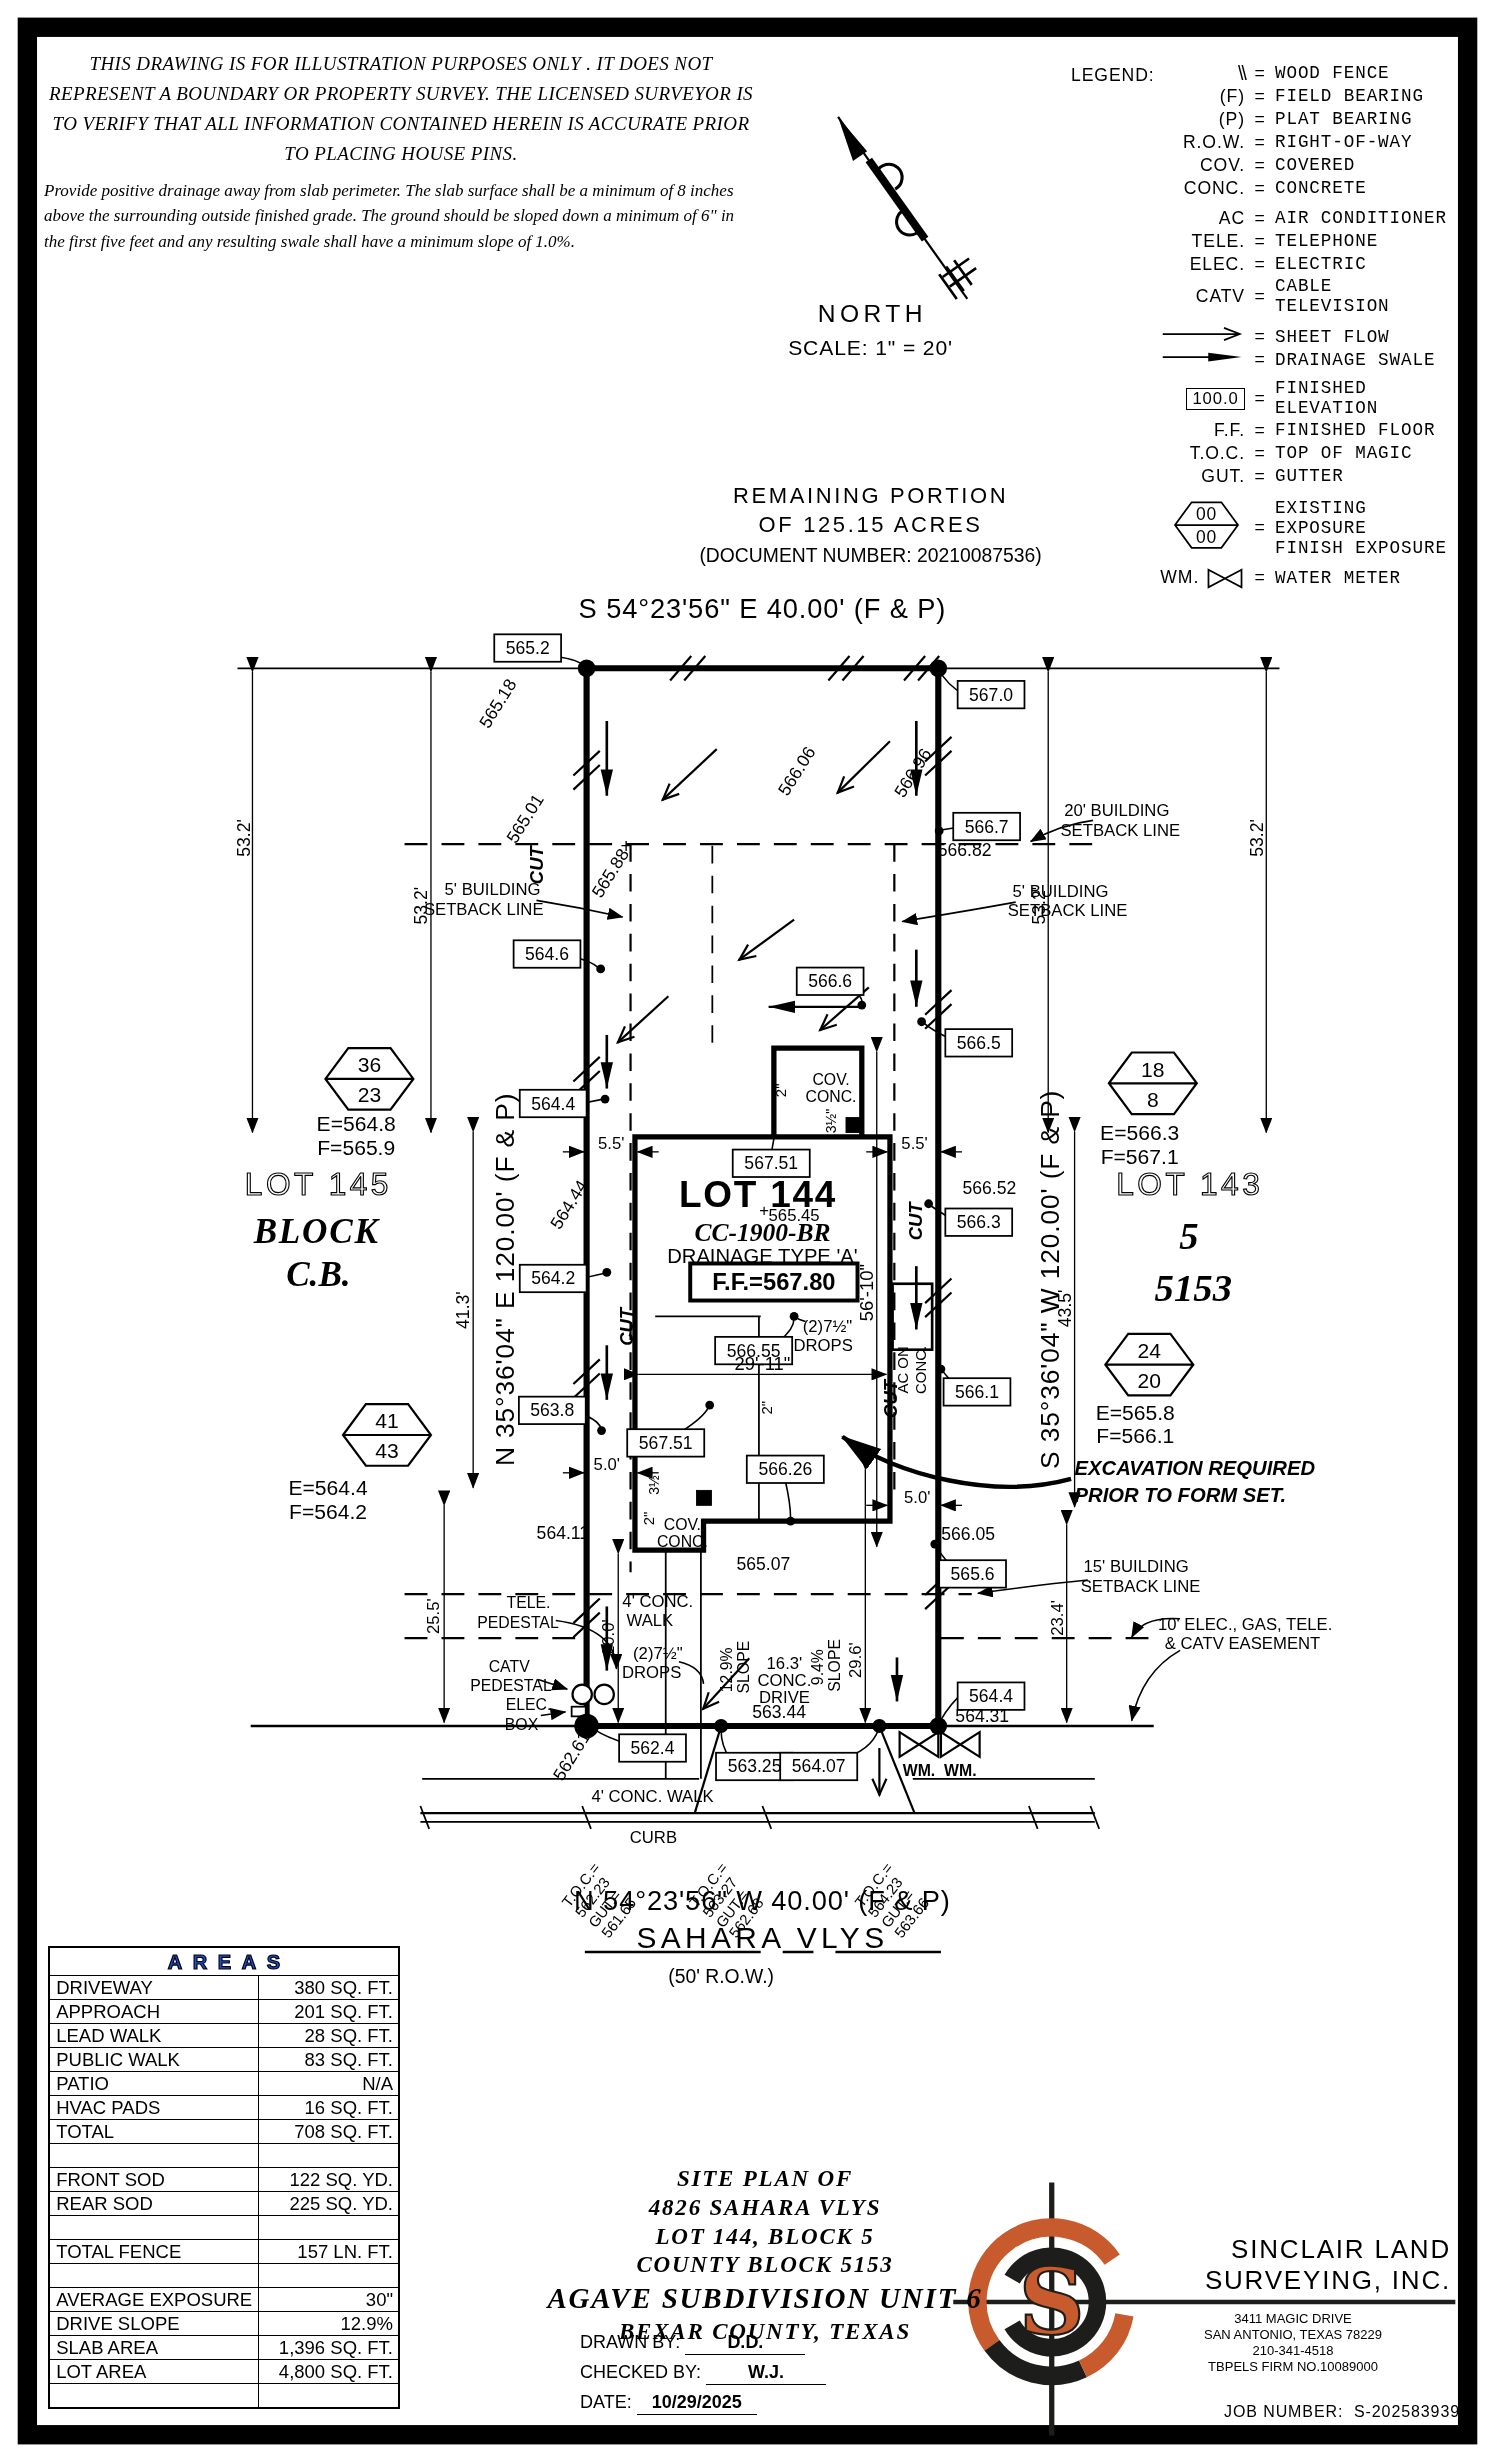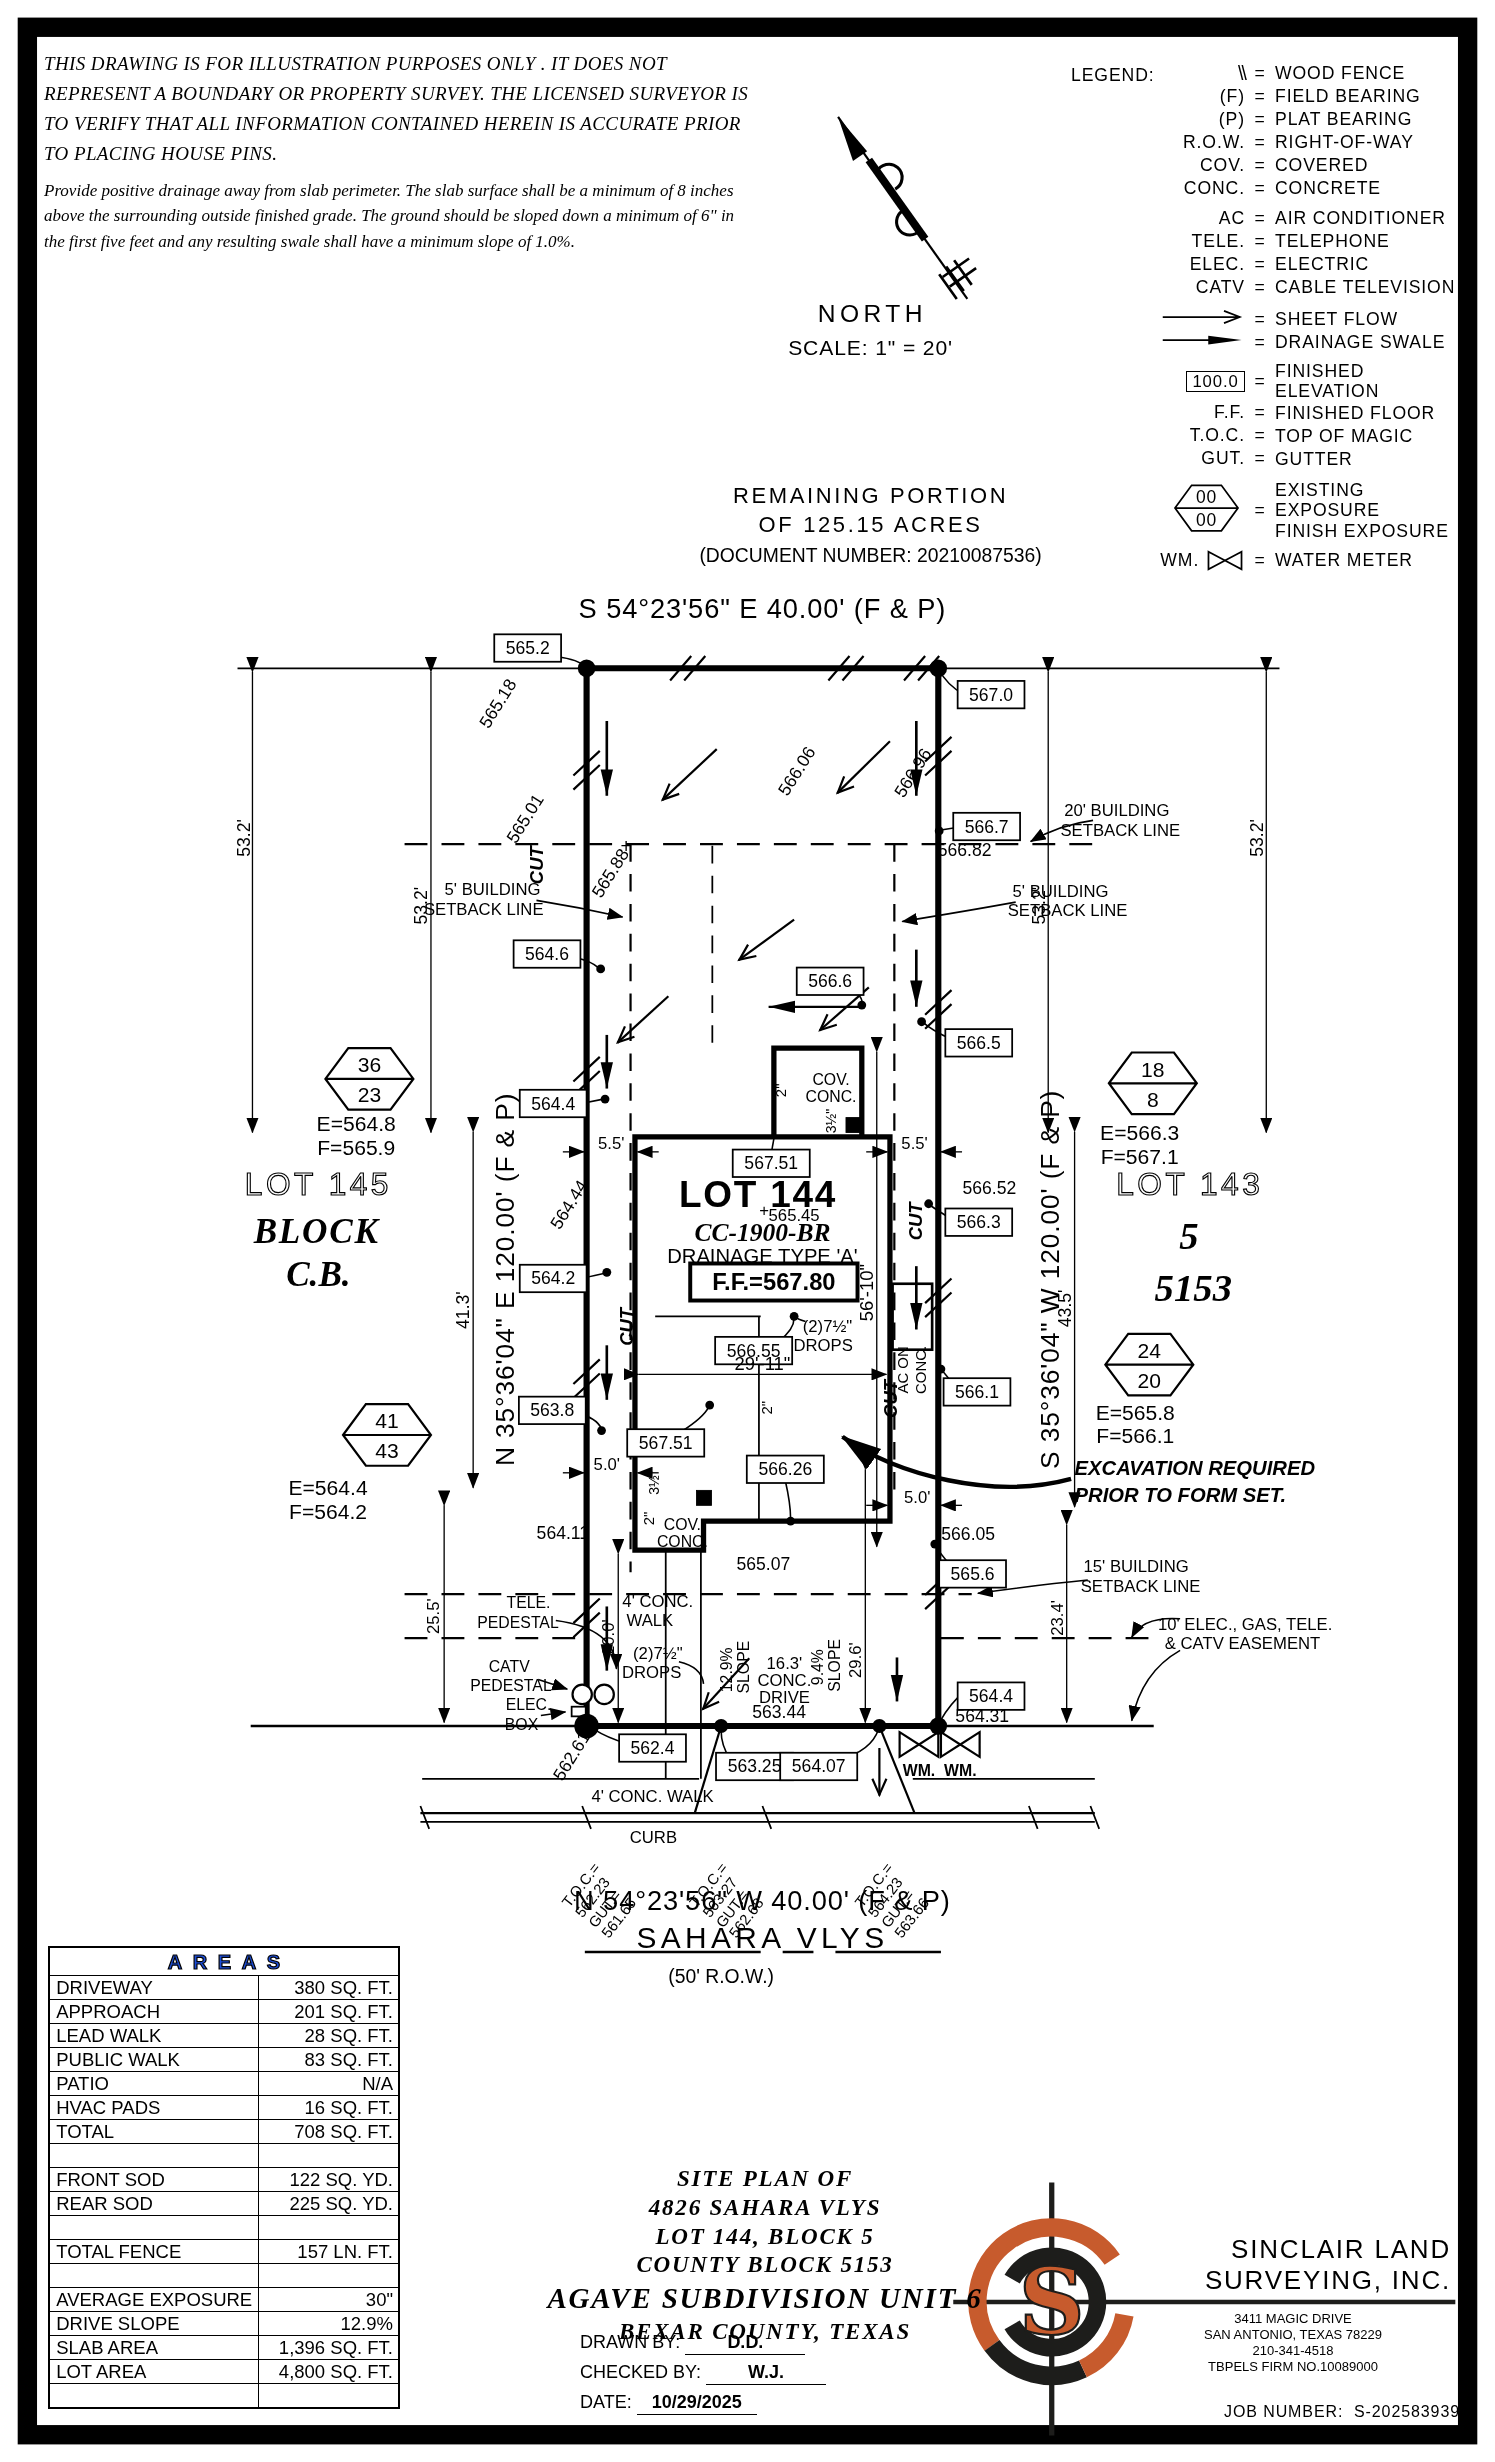--- a/index.html
+++ b/index.html
@@ -2,30 +2,30 @@
 <html style="font-size:14px"><head>
 <meta charset="utf-8">
 <style>
   html,body{margin:0;padding:0;background:#e8e8e8;}
   #page{position:relative;width:1495px;height:2462px;background:#ffffff;overflow:hidden;
         font-family:"Liberation Sans", sans-serif;color:#000;}
   #plan{position:absolute;left:0;top:0;}
   .abs{position:absolute;}
   
   #disclaimer{left:44px;top:49px;width:714px;font-family:"Liberation Serif",serif;font-style:italic;}
-  #disclaimer .p1{font-size:19px;line-height:1.58;letter-spacing:0.4px;}
+  #disclaimer .p1{font-size:19px;line-height:1.58;letter-spacing:0.4px;text-align:center;}
   #disclaimer .p2{font-size:17px;line-height:1.5;margin-top:8.8px;}
   
   #legend{left:1071px;top:62px;width:387px;font-size:17.6px;}
   #legend-title{position:absolute;left:0;top:2.6px;letter-spacing:0.9px;}
   #legend-rows{margin-left:77px;}
   .lg-row{display:grid;grid-template-columns:97px 30px auto;align-items:center;min-height:23px;letter-spacing:0.9px;}
   .lg-sym{text-align:right;white-space:nowrap;}
   .lg-eq{text-align:center;}
-  .lg-label{white-space:pre-line;line-height:1.15;}
+  .lg-label{white-space:pre-line;line-height:1.15;font-family:Liberation Mono, monospace;}
   .lg-box{border:1.8px solid #000;padding:0 5.3px 0.9px 5.3px;font-size:16.7px;}
   .lg-fence{font-size:19.3px;letter-spacing:-1.8px;}
   
   #areas{left:48px;top:1946px;width:348px;border:2.6px solid #000;font-size:18.5px;}
   .ar-title{border-bottom:1.8px solid #000;text-align:center;font-weight:bold;font-size:20px;
             letter-spacing:10.6px;padding:2.6px 0 1.8px 10.6px;color:#1d4ed8;-webkit-text-stroke:1.2px #000;}
   .ar-row{display:flex;border-bottom:1.8px solid #000;height:23px;align-items:center;}
   .ar-row:last-child{border-bottom:none;}
   .ar-l{flex:0 0 202px;padding-left:6.2px;border-right:1.8px solid #000;height:100%;display:flex;align-items:center;}
   .ar-v{flex:1;text-align:right;padding-right:5px;}

